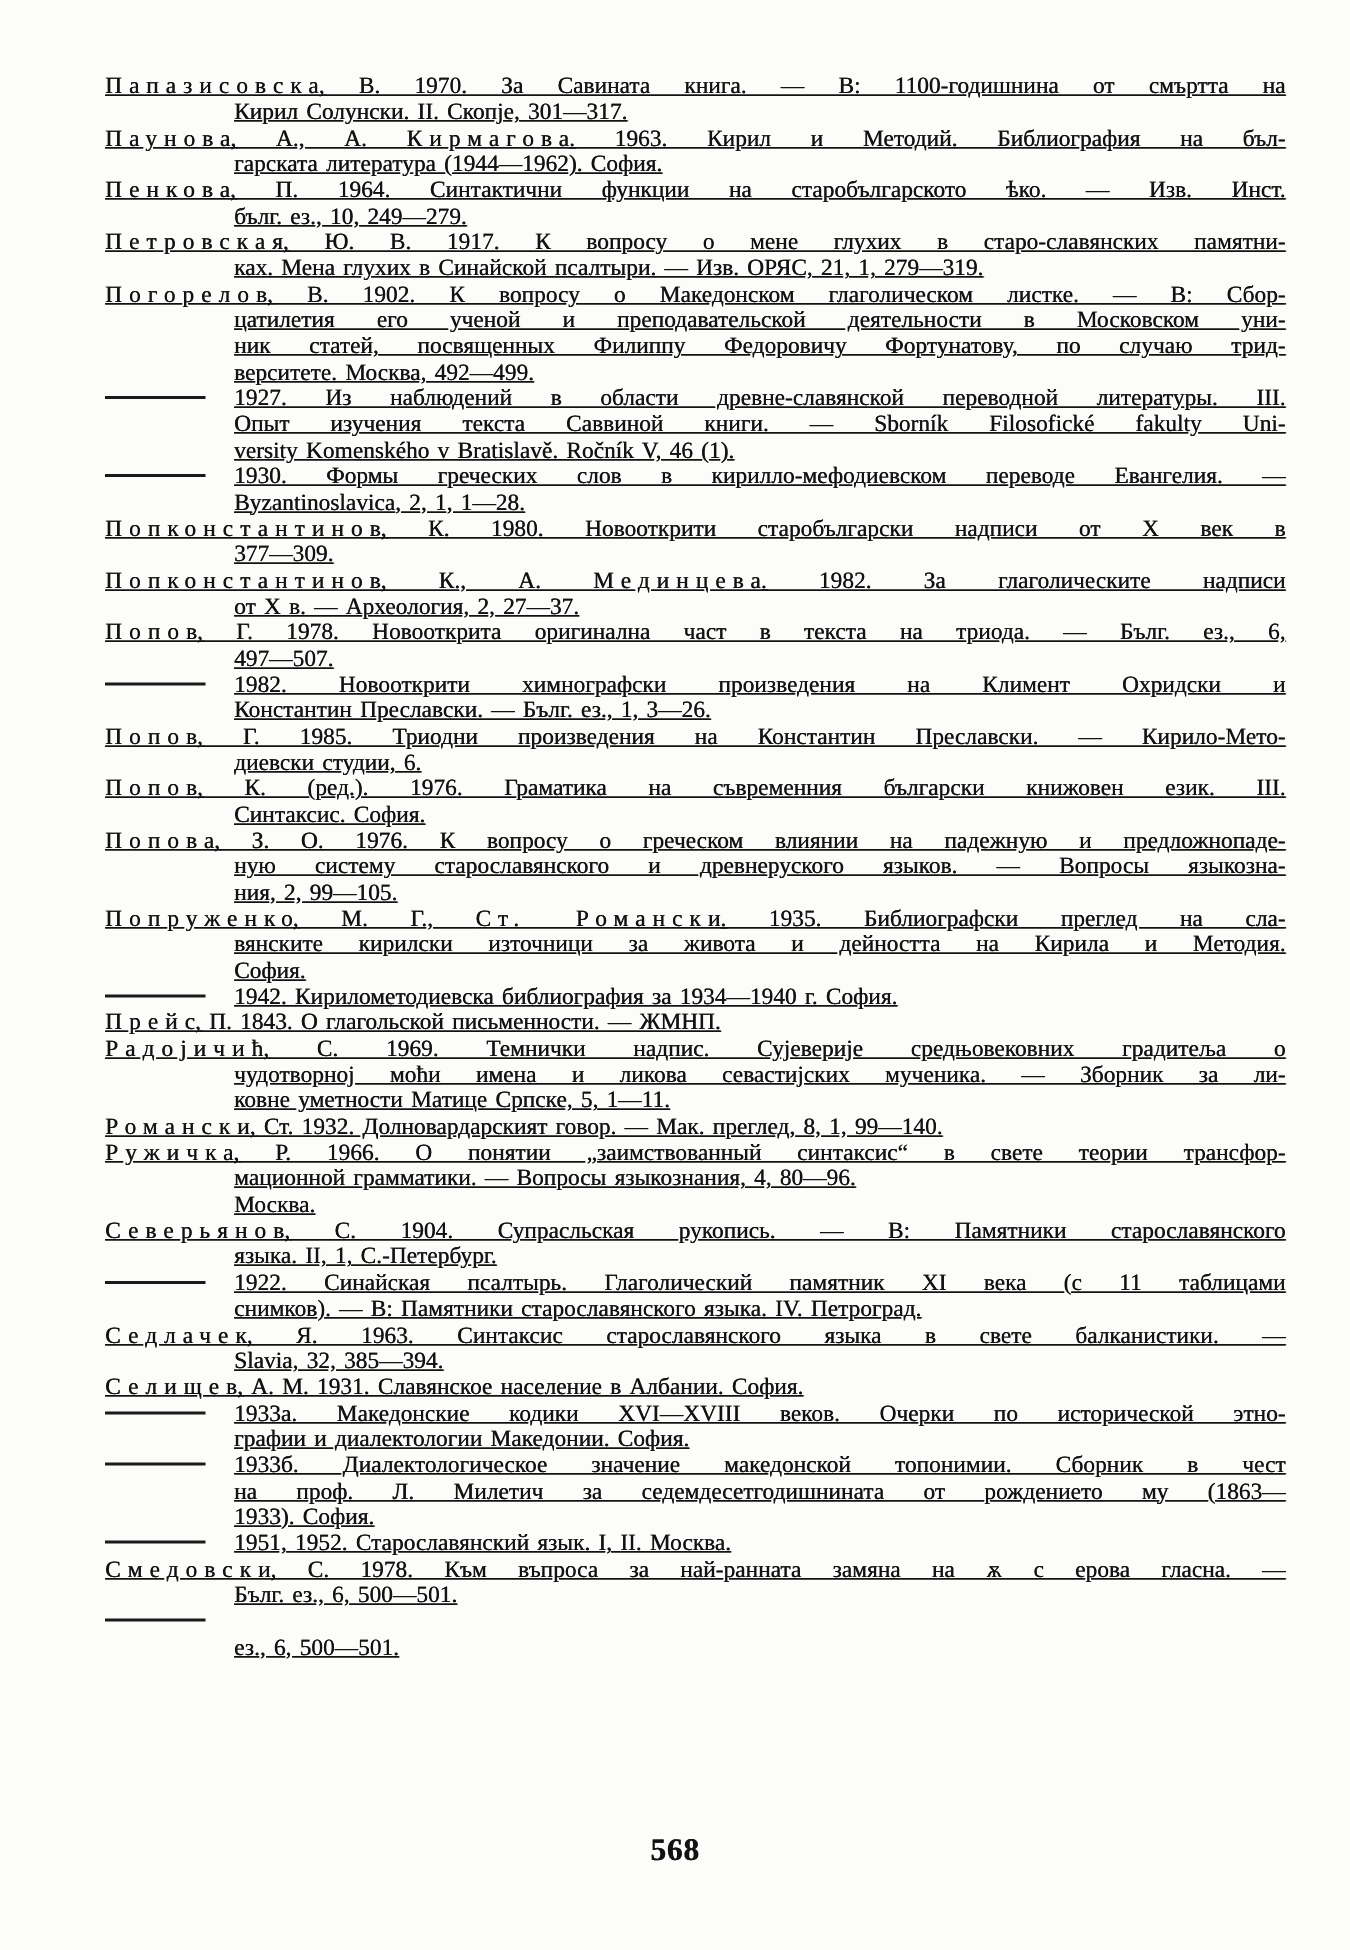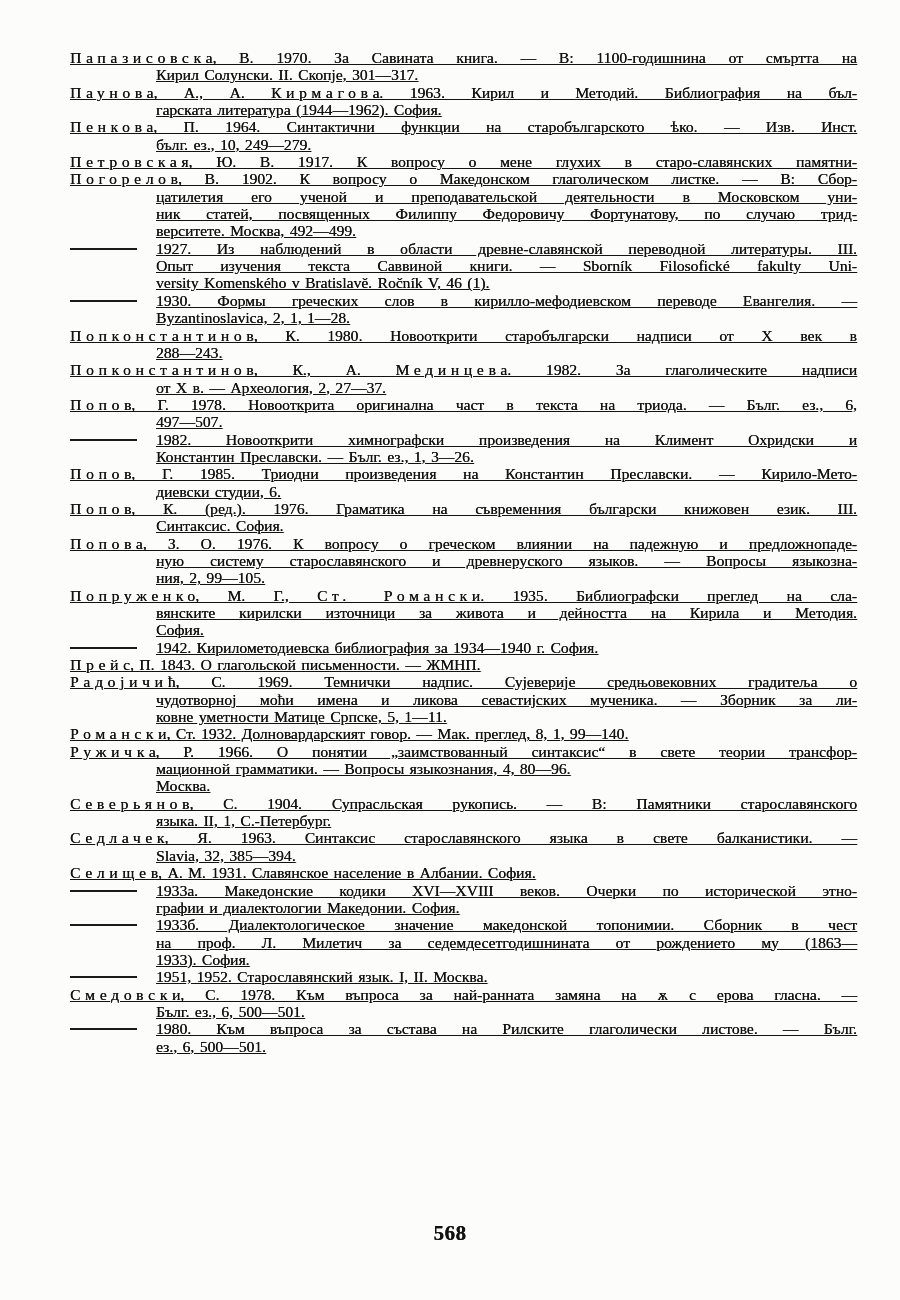--- a/index.html
+++ b/index.html
@@ -59,39 +59,40 @@
       <div class="entry">
         <div class="line first j"><span class="sp">Паунова</span><span class="plain">, А., А. </span><span class="sp">Кирмагова</span><span class="plain">. 1963. Кирил и Методий. Библиография на бъл-</span></div>
         <div class="line cont">гарската литература (1944—1962). София.</div>
       </div>
       <div class="entry">
         <div class="line first j"><span class="sp">Пенкова</span><span class="plain">, П. 1964. Синтактични функции на старобългарското ѣко. — Изв. Инст.</span></div>
         <div class="line cont">бълг. ез., 10, 249—279.</div>
       </div>
       <div class="entry">
         <div class="line first j"><span class="sp">Петровская</span><span class="plain">, Ю. В. 1917. К вопросу о мене глухих в старо-славянских памятни-</span></div>
+        <div class="line cont">ках. Мена глухих в Синайской псалтыри. — Изв. ОРЯС, 21, 1, 279—319.</div>
       </div>
       <div class="entry">
         <div class="line first j"><span class="sp">Погорелов</span><span class="plain">, В. 1902. К вопросу о Македонском глаголическом листке. — В: Сбор-</span></div>
         <div class="line cont j">цатилетия его ученой и преподавательской деятельности в Московском уни-</div>
         <div class="line cont j">ник статей, посвященных Филиппу Федоровичу Фортунатову, по случаю трид-</div>
         <div class="line cont">верситете. Москва, 492—499.</div>
       </div>
       <div class="entry">
         <div class="line first j"><span class="adash"></span><span class="plain">1927. Из наблюдений в области древне-славянской переводной литературы. III.</span></div>
         <div class="line cont j">Опыт изучения текста Саввиной книги. — Sborník Filosofické fakulty Uni-</div>
         <div class="line cont">versity Komenského v Bratislavě. Ročník V, 46 (1).</div>
       </div>
       <div class="entry">
         <div class="line first j"><span class="adash"></span><span class="plain">1930. Формы греческих слов в кирилло-мефодиевском переводе Евангелия. —</span></div>
         <div class="line cont">Byzantinoslavica, 2, 1, 1—28.</div>
       </div>
       <div class="entry">
         <div class="line first j"><span class="sp">Попконстантинов</span><span class="plain">, К. 1980. Новооткрити старобългарски надписи от X век в</span></div>
-        <div class="line cont">288—243.</div>
+        <div class="line cont">377—309.</div>
       </div>
       <div class="entry">
         <div class="line first j"><span class="sp">Попконстантинов</span><span class="plain">, К., А. </span><span class="sp">Мединцева</span><span class="plain">. 1982. За глаголическите надписи</span></div>
         <div class="line cont">от X в. — Археология, 2, 27—37.</div>
       </div>
       <div class="entry">
         <div class="line first j"><span class="sp">Попов</span><span class="plain">, Г. 1978. Новооткрита оригинална част в текста на триода. — Бълг. ез., 6,</span></div>
         <div class="line cont">497—507.</div>
       </div>
       <div class="entry">
@@ -135,20 +136,24 @@
         <div class="line cont">мационной грамматики. — Вопросы языкознания, 4, 80—96.</div>
       </div>
       <div class="entry">
         <div class="line cont">Москва.</div>
       </div>
       <div class="entry">
         <div class="line first j"><span class="sp">Северьянов</span><span class="plain">, С. 1904. Супрасльская рукопись. — В: Памятники старославянского</span></div>
         <div class="line cont">языка. II, 1, С.-Петербург.</div>
       </div>
       <div class="entry">
+        <div class="line first j"><span class="adash"></span><span class="plain">1922. Синайская псалтырь. Глаголический памятник XI века (с 11 таблицами</span></div>
+        <div class="line cont">снимков). — В: Памятники старославянского языка. IV. Петроград.</div>
+      </div>
+      <div class="entry">
         <div class="line first j"><span class="sp">Седлачек</span><span class="plain">, Я. 1963. Синтаксис старославянского языка в свете балканистики. —</span></div>
         <div class="line cont">Slavia, 32, 385—394.</div>
       </div>
       <div class="entry">
         <div class="line first"><span class="sp">Селищев</span><span class="plain">, А. М. 1931. Славянское население в Албании. София.</span></div>
       </div>
       <div class="entry">
         <div class="line first j"><span class="adash"></span><span class="plain">1933а. Македонские кодики XVI—XVIII веков. Очерки по исторической этно-</span></div>
         <div class="line cont">графии и диалектологии Македонии. София.</div>
       </div>
@@ -158,18 +163,18 @@
         <div class="line cont">1933). София.</div>
       </div>
       <div class="entry">
         <div class="line first"><span class="adash"></span><span class="plain">1951, 1952. Старославянский язык. I, II. Москва.</span></div>
       </div>
       <div class="entry">
         <div class="line first j"><span class="sp">Смедовски</span><span class="plain">, С. 1978. Към въпроса за най-ранната замяна на ѫ с ерова гласна. —</span></div>
         <div class="line cont">Бълг. ез., 6, 500—501.</div>
       </div>
       <div class="entry">
-        <div class="line first j"><span class="adash"></span><span class="plain">1980. Към въпроса за състава на Рилските глаголически листове. — Бълг.</span></div>
+        <div class="line first j"><span class="adash"></span></div>
         <div class="line cont">ез., 6, 500—501.</div>
       </div>
     </div>
   <div class="pageno">568</div>
 </div>
 
 </body></html>

